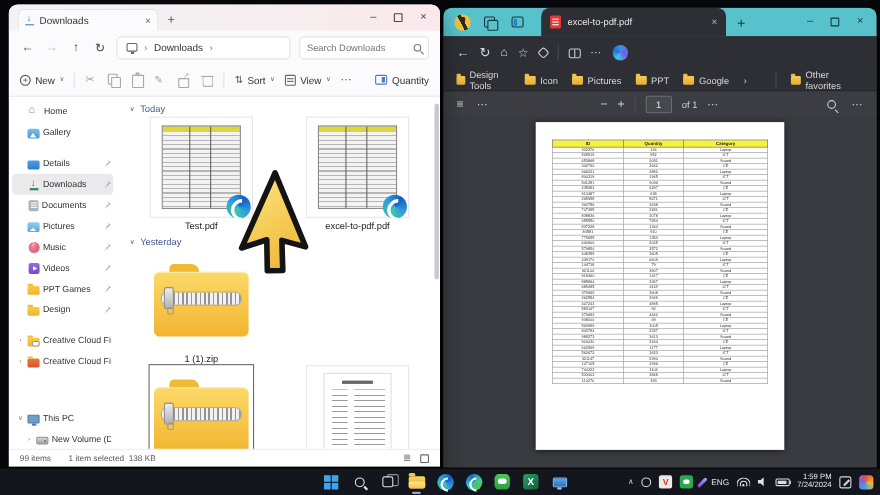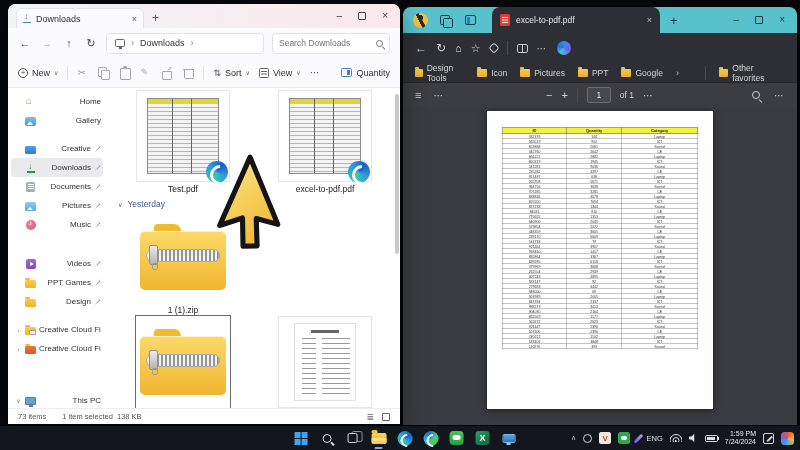--- a/index.html
+++ b/index.html
@@ -63,21 +63,21 @@
   .spacer { flex:1; }
   .details-ic { width:11px; height:9px; border:1px solid #4a7dc0; border-radius:1.5px; position:relative; }
   .details-ic::after { content:''; position:absolute; right:1px; top:1px; bottom:1px; width:3px; background:#4a7dc0; }
 
   .ex-body { display:flex; height:320px; }
   .sidebar { width:98px; padding-top:4px; overflow:hidden; }
   .sb-row { display:flex; align-items:center; height:19px; gap:3px; font-size:8px; color:#333;
     border-radius:4px; margin:0 3px; padding-right:2px; }
   .sb-row.sel { background:#eaeaec; }
   .sb-chev { width:7px; font-size:6px; color:#777; text-align:center; flex:none; }
-  .sb-label { white-space:nowrap; overflow:hidden; flex:1;text-align:right; }
+  .sb-label { white-space:nowrap; overflow:hidden; flex:1; }
   .sb-pin { width:7px; height:7px; flex:none; }
   .sb-sep { height:9px; }
   .sb-ic { width:12px; height:11px; position:relative; flex:none; }
   .fold { background:linear-gradient(#f9ca4a,#efb32f); border-radius:1.5px; width:11px; height:8px; margin-top:2px; position:relative; }
   .fold::before { content:''; position:absolute; top:-2px; left:0; width:5px; height:2.5px; background:#f3bd3c; border-radius:1px 1px 0 0; }
   .ic-home::before { content:'⌂'; font-size:10px; color:#c9823f; position:absolute; left:1px; top:-1px; }
   .ic-gallery { background:linear-gradient(#7cc0ea,#4a94d8); border-radius:2px; width:11px; height:9px; margin-top:1px; position:relative; }
   .ic-gallery::after { content:''; position:absolute; left:1.5px; bottom:1px; border-left:3.5px solid transparent; border-right:3.5px solid transparent; border-bottom:4px solid #fff; }
   .ic-desktop { background:linear-gradient(#4aa0e8,#2f7dc8); border-radius:1.5px; width:11px; height:8px; margin-top:2px; }
   .ic-downloads { width:11px; height:10px; position:relative; }
@@ -338,21 +338,21 @@
         </div>
         <div class="sb-row" style="padding-left: 4px;">
           <span class="sb-chev"></span>
           <span class="sb-ic ic-gallery"></span>
           <span class="sb-label">Gallery</span>
         </div>
         <div class="sb-sep"></div>
         <div class="sb-row" style="padding-left: 4px;">
           <span class="sb-chev"></span>
           <span class="sb-ic ic-desktop"></span>
-          <span class="sb-label">Creative</span>
+          <span class="sb-label">Details</span>
           <svg class="sb-pin" viewBox="0 0 12 12">
             <path fill="#9a9aa0" d="M7.4.6l4 4-1.2.5-.8-.1L7 7.4l-.1 1.8-1.1-1.1L3 11l-.9.4L2.5 10.5 5.4 7.7 4.3 6.6 6.1 6.5 8.5 4.1l-.1-.8z"></path>
           </svg>
         </div>
         <div class="sb-row sel" style="padding-left: 4px;">
           <span class="sb-chev"></span>
           <span class="sb-ic ic-downloads"></span>
           <span class="sb-label">Downloads</span>
           <svg class="sb-pin" viewBox="0 0 12 12">
             <path fill="#9a9aa0" d="M7.4.6l4 4-1.2.5-.8-.1L7 7.4l-.1 1.8-1.1-1.1L3 11l-.9.4L2.5 10.5 5.4 7.7 4.3 6.6 6.1 6.5 8.5 4.1l-.1-.8z"></path>
@@ -375,21 +375,21 @@
           </svg>
         </div>
         <div class="sb-row" style="padding-left: 4px;">
           <span class="sb-chev"></span>
           <span class="sb-ic ic-music"></span>
           <span class="sb-label">Music</span>
           <svg class="sb-pin" viewBox="0 0 12 12">
             <path fill="#9a9aa0" d="M7.4.6l4 4-1.2.5-.8-.1L7 7.4l-.1 1.8-1.1-1.1L3 11l-.9.4L2.5 10.5 5.4 7.7 4.3 6.6 6.1 6.5 8.5 4.1l-.1-.8z"></path>
           </svg>
         </div>
-        <div class="sb-row" style="padding-left: 4px; margin-top: 20px;">
+        <div class="sb-row" style="padding-left: 4px;">
           <span class="sb-chev"></span>
           <span class="sb-ic ic-videos"></span>
           <span class="sb-label">Videos</span>
           <svg class="sb-pin" viewBox="0 0 12 12">
             <path fill="#9a9aa0" d="M7.4.6l4 4-1.2.5-.8-.1L7 7.4l-.1 1.8-1.1-1.1L3 11l-.9.4L2.5 10.5 5.4 7.7 4.3 6.6 6.1 6.5 8.5 4.1l-.1-.8z"></path>
           </svg>
         </div>
         <div class="sb-row" style="padding-left: 4px;">
           <span class="sb-chev"></span>
           <span class="sb-ic fold ic-folder"></span>
@@ -428,20 +428,24 @@
           <span class="sb-label">New Volume (D:)</span>
         </div>
         <div class="sb-row" style="padding-left: 4px;">
           <span class="sb-chev">›</span>
           <span class="sb-ic ic-network"></span>
           <span class="sb-label">Network</span>
         </div>
       </div>
     <div class="file-area">
       <div class="ex-scroll"></div>
+    <div class="grp-header">
+          <span class="grp-chev">∨</span>
+          <span>Today</span>
+        </div>
         <div class="tile-row">
           <div class="tile">
             <div class="thumb">
               <div class="mini-table"></div>
               <span class="edge-badge"></span>
             </div>
             <div class="tile-label">Test.pdf</div>
           </div>
           <div class="tile">
             <div class="thumb">
@@ -482,21 +486,21 @@
           <div class="tile">
             <div class="thumb">
               <div class="mini-doc2"></div>
             </div>
           </div>
         </div>
       </div>
   </div>
 
   <div class="ex-status">
-    <span>73 items</span>
+    <span>99 items</span>
     <span>
       <span>1 item selected</span>&nbsp;&nbsp;<span>138 KB</span>
     </span>
     <div class="st-icons">
       <span class="st-list">≣</span>
       <span class="st-box"></span>
     </div>
   </div>
 </div>
 

